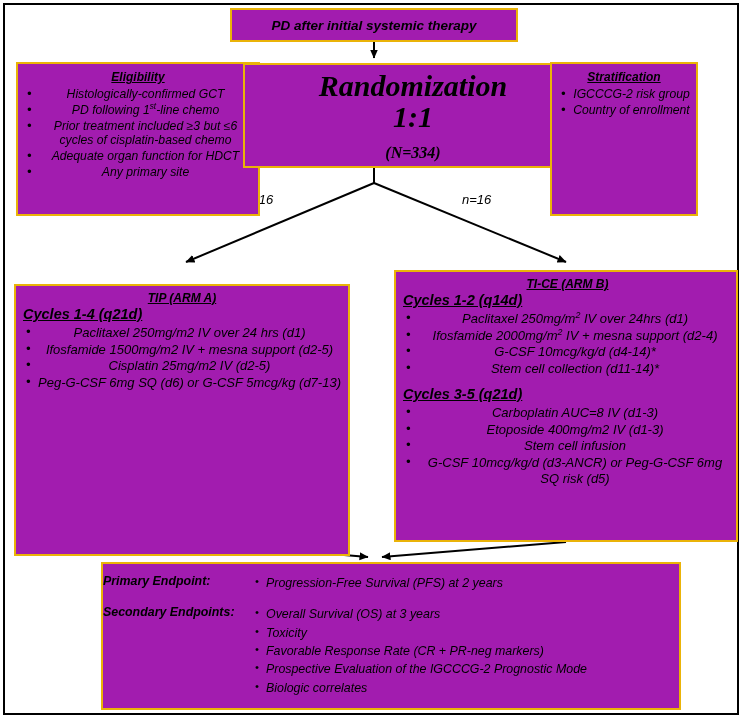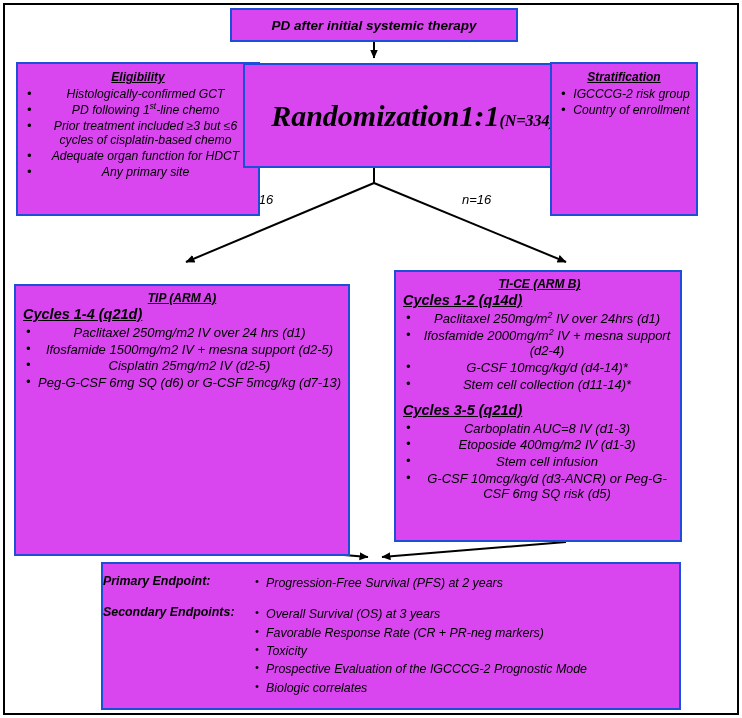--- a/index.html
+++ b/index.html
@@ -24,22 +24,22 @@
   
   .outer-frame {
     position: absolute;
     left: 3px; top: 3px;
     width: 736px; height: 712px;
     border: 2px solid #000;
   }
 
   .box {
     position: absolute;
-    border: 2px solid #1d4ed8;
-    background: #d946ef;
+    border: 2px solid #eab308;
+    background: #a21caf;
   }
 
   
   .hdr {
     font-style: italic;
     font-weight: bold;
     text-decoration: underline;
     text-align: center;
     font-size: 12px;
   }
@@ -86,21 +86,21 @@
     left: 16px; top: 62px;
     width: 244px; height: 154px;
     padding: 6px 6px 0 6px;
   }
   #elig-box ul.bl li { font-size: 12.2px; }
 
   
   #rand-box {
     left: 243px; top: 63px;
     width: 340px; height: 105px;
-    display: flex; flex-direction: row;
+    display: flex; flex-direction: column;
     align-items: center; justify-content: center;
   }
   #rand-box .r1 {
     font-family: "Liberation Serif", serif;
     font-style: italic; font-weight: bold;
     font-size: 30px; line-height: 1.05;
   }
   #rand-box .r2 {
     font-family: "Liberation Serif", serif;
     font-style: italic; font-weight: bold;
@@ -121,21 +121,21 @@
   #strat-box ul.bl li { font-size: 12.2px; }
 
   
   #armA-box {
     left: 14px; top: 284px;
     width: 336px; height: 272px;
     padding: 5px 7px 0 7px;
   }
   #armB-box {
     left: 394px; top: 270px;
-    width: 288px; height: 272px;
+    width: 344px; height: 272px;
     padding: 5px 4px 0 7px;
   }
   .arm-title { margin-bottom: 1px; }
   #armA-box ul.bl li, #armB-box ul.bl li { font-size: 13px; }
   #armA-box .sub-hdr, #armB-box .sub-hdr { font-size: 14.5px; }
   .spacer { height: 7px; }
   sup { font-size: 0.68em; vertical-align: super; line-height: 0; }
 
   
   #end-box {
@@ -312,21 +312,21 @@
       <div class="end-label"><span>Primary Endpoint</span><span class="colon">:</span></div>
       <div class="end-items">
         <div>Progression-Free Survival (PFS) at 2 years</div>
       </div>
     </div>
     <div class="end-gap"></div>
     <div class="end-row">
       <div class="end-label"><span>Secondary Endpoints</span><span class="colon">:</span></div>
       <div class="end-items">
         <div>Overall Survival (OS) at 3 years</div>
+        <div>Toxicity</div>
         <div>Favorable Response Rate (CR + PR-neg markers)</div>
-        <div>Toxicity</div>
         <div>Prospective Evaluation of the IGCCCG-2 Prognostic Mode</div>
         <div>Biologic correlates</div>
       </div>
     </div>
   </div>
 
 </div>
 
 </body></html>

